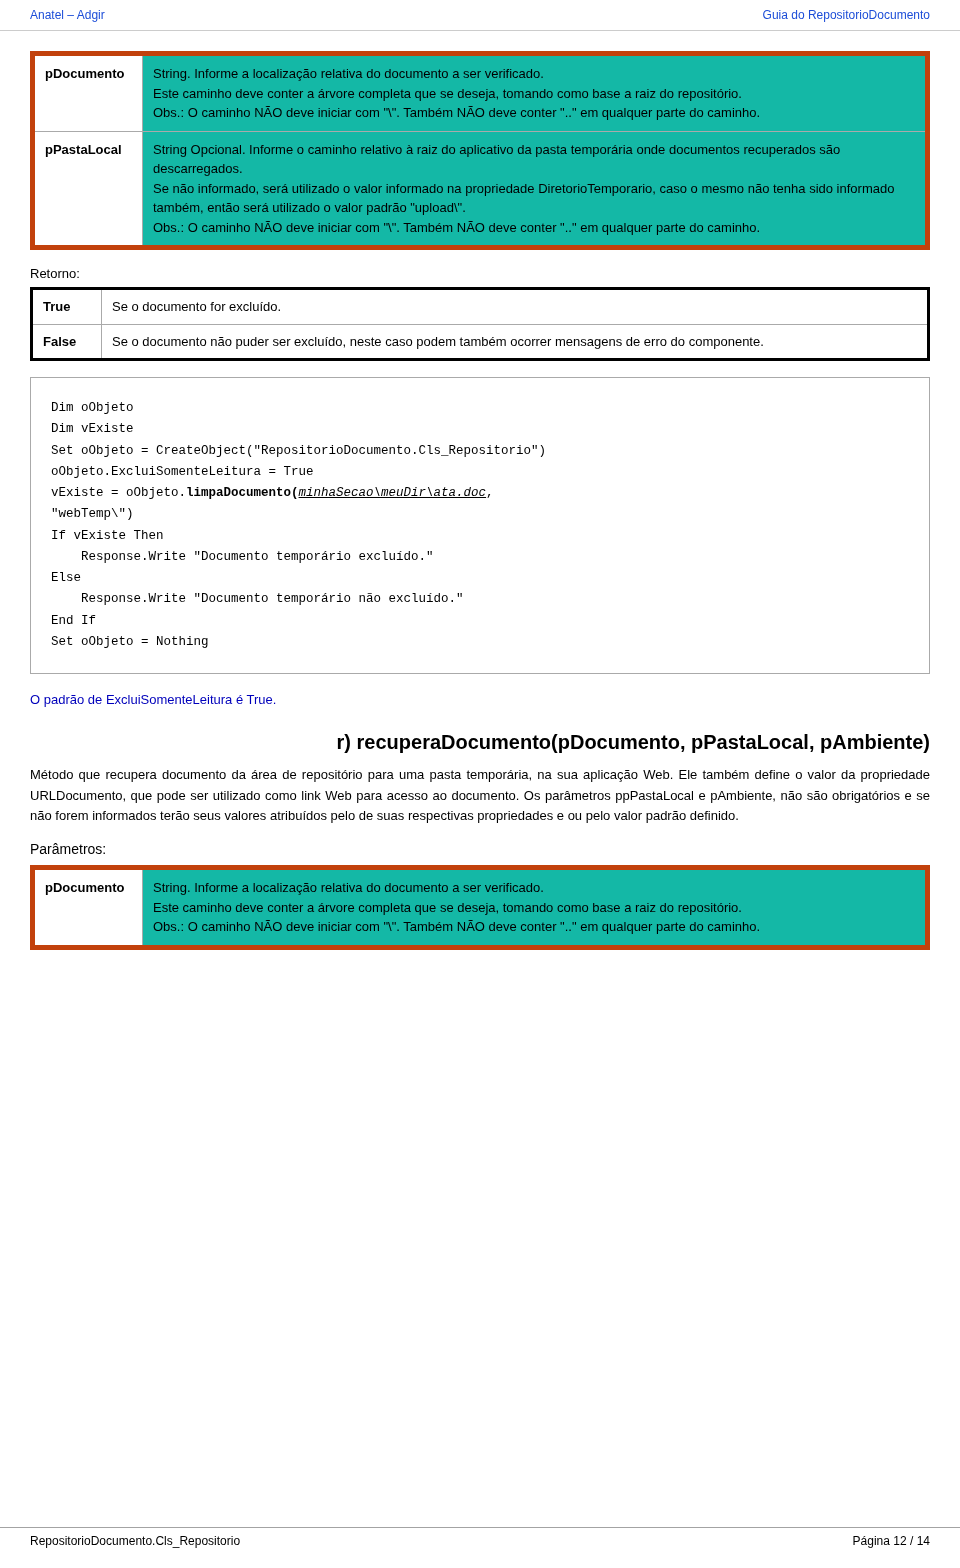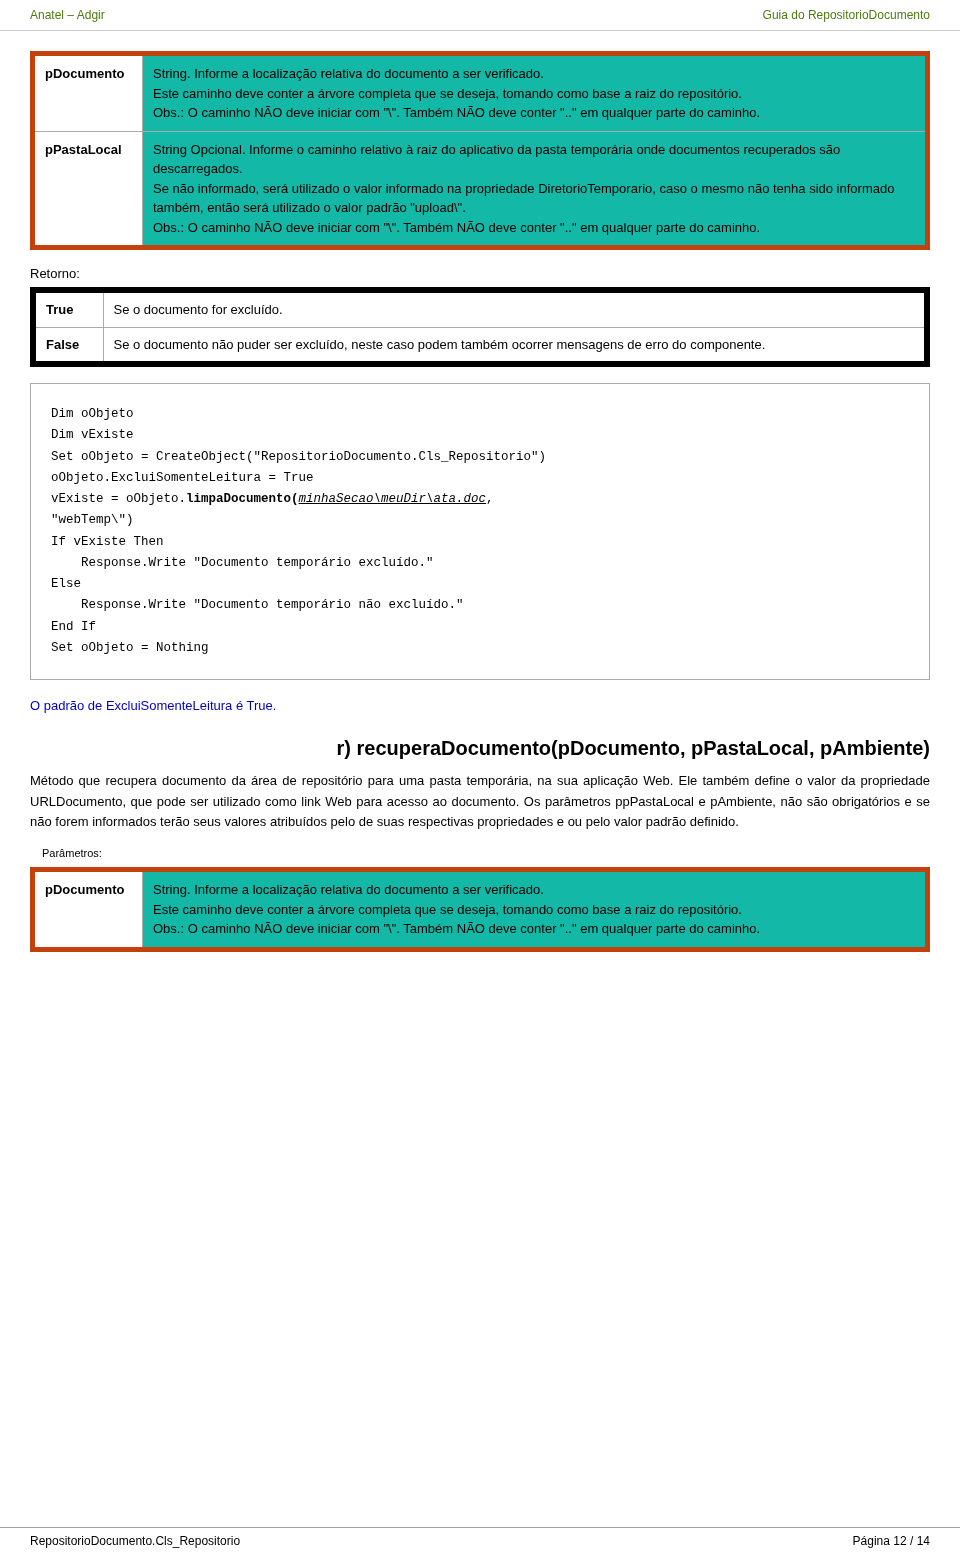--- a/index.html
+++ b/index.html
@@ -10,21 +10,21 @@
       background: #fff;
       width: 960px;
       min-height: 1568px;
       position: relative;
     }
     .page-header {
       display: flex;
       justify-content: space-between;
       padding: 8px 30px;
       font-size: 12px;
-      color: #4d7c0f;
+      color: #1d4ed8;
       border-bottom: 1px solid #ccc;
       margin-bottom: 10px;
     }
     .page-footer {
       position: absolute;
       bottom: 20px;
       left: 0; right: 0;
       display: flex;
       justify-content: space-between;
       padding: 0 30px;
@@ -63,21 +63,21 @@
     .return-section {
       margin-bottom: 16px;
     }
     .return-label {
       font-size: 13px;
       margin-bottom: 6px;
     }
     .return-table {
       width: 100%;
       border-collapse: collapse;
-      border: 6px solid #000000;
+      border: 3px solid #000000;
     }
     .return-table td {
       border: 1px solid #aaa;
       padding: 7px 10px;
       vertical-align: top;
       font-size: 13px;
       line-height: 1.5;
     }
     .return-key {
       font-weight: bold;
@@ -121,23 +121,22 @@
       line-height: 1.3;
       text-align: right;
     }
     .section-desc {
       font-size: 13px;
       line-height: 1.6;
       text-align: justify;
       margin-bottom: 14px;
     }
     .params-label {
-      font-size: 11px;
+      font-size: 14px;
       margin-bottom: 8px;
-      margin-left: 12px;
     }
   </style>
 </head>
 <body>
 
 <div class="page-header">
   <span>Anatel – Adgir</span>
   <span>Guia do RepositorioDocumento</span>
 </div>
 

